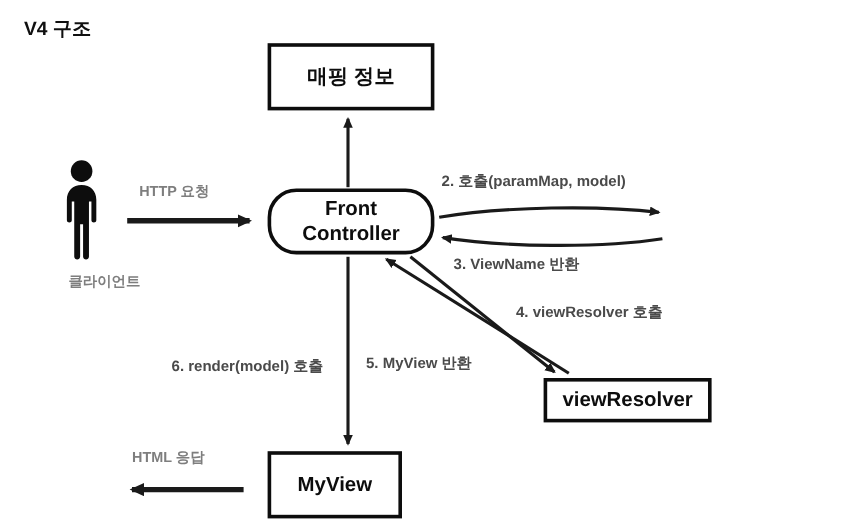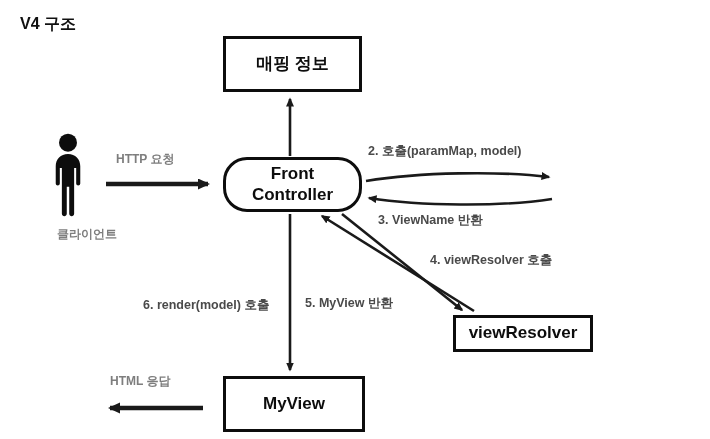--- a/index.html
+++ b/index.html
@@ -37,21 +37,21 @@
     text-align: center;
     font-weight: bold;
     font-size: 17px;
     color: #0d0d0d;
     line-height: 1.2;
   }
   .box-mapping   { left: 223px; top: 36px;  width: 139px; height: 56px; }
   .box-front     { left: 223px; top: 157px; width: 139px; height: 55px; padding: 0 26px; border-radius: 24px; }
   .box-ctrl      { left: 556px; top: 158px; width: 137px; height: 55px; }
   .box-resolver  { left: 453px; top: 315px; width: 140px; height: 37px; }
-  .box-myview    { left: 223px; top: 376px; width: 142px; height: 56px; }
+  .box-myview    { left: 223px; top: 376px; width: 112px; height: 56px; }
   .step-label {
     position: absolute;
     font-size: 12.5px;
     font-weight: bold;
     color: #4a4a4a;
     white-space: nowrap;
   }
   .gray-label {
     position: absolute;
     font-size: 12px;

